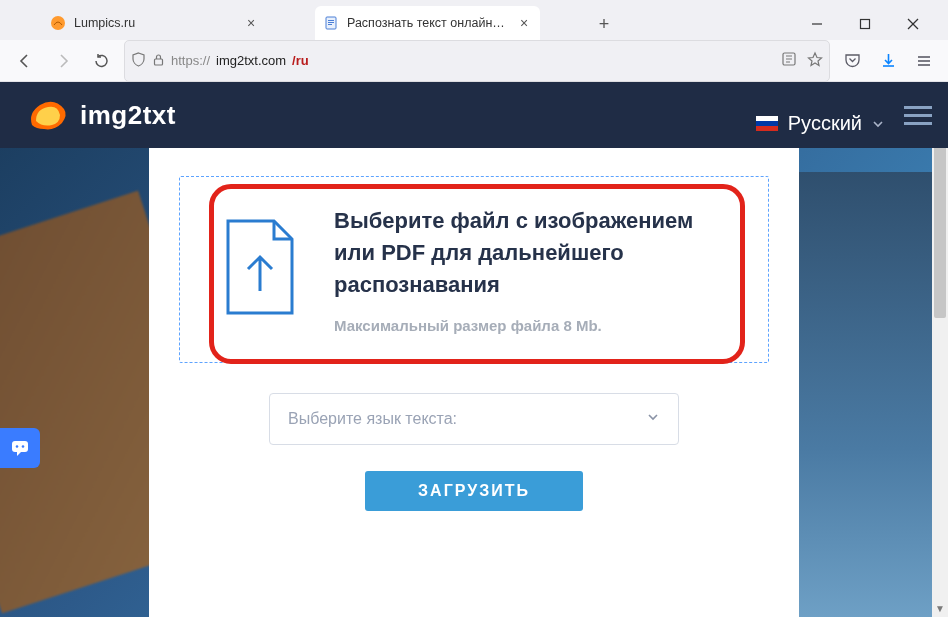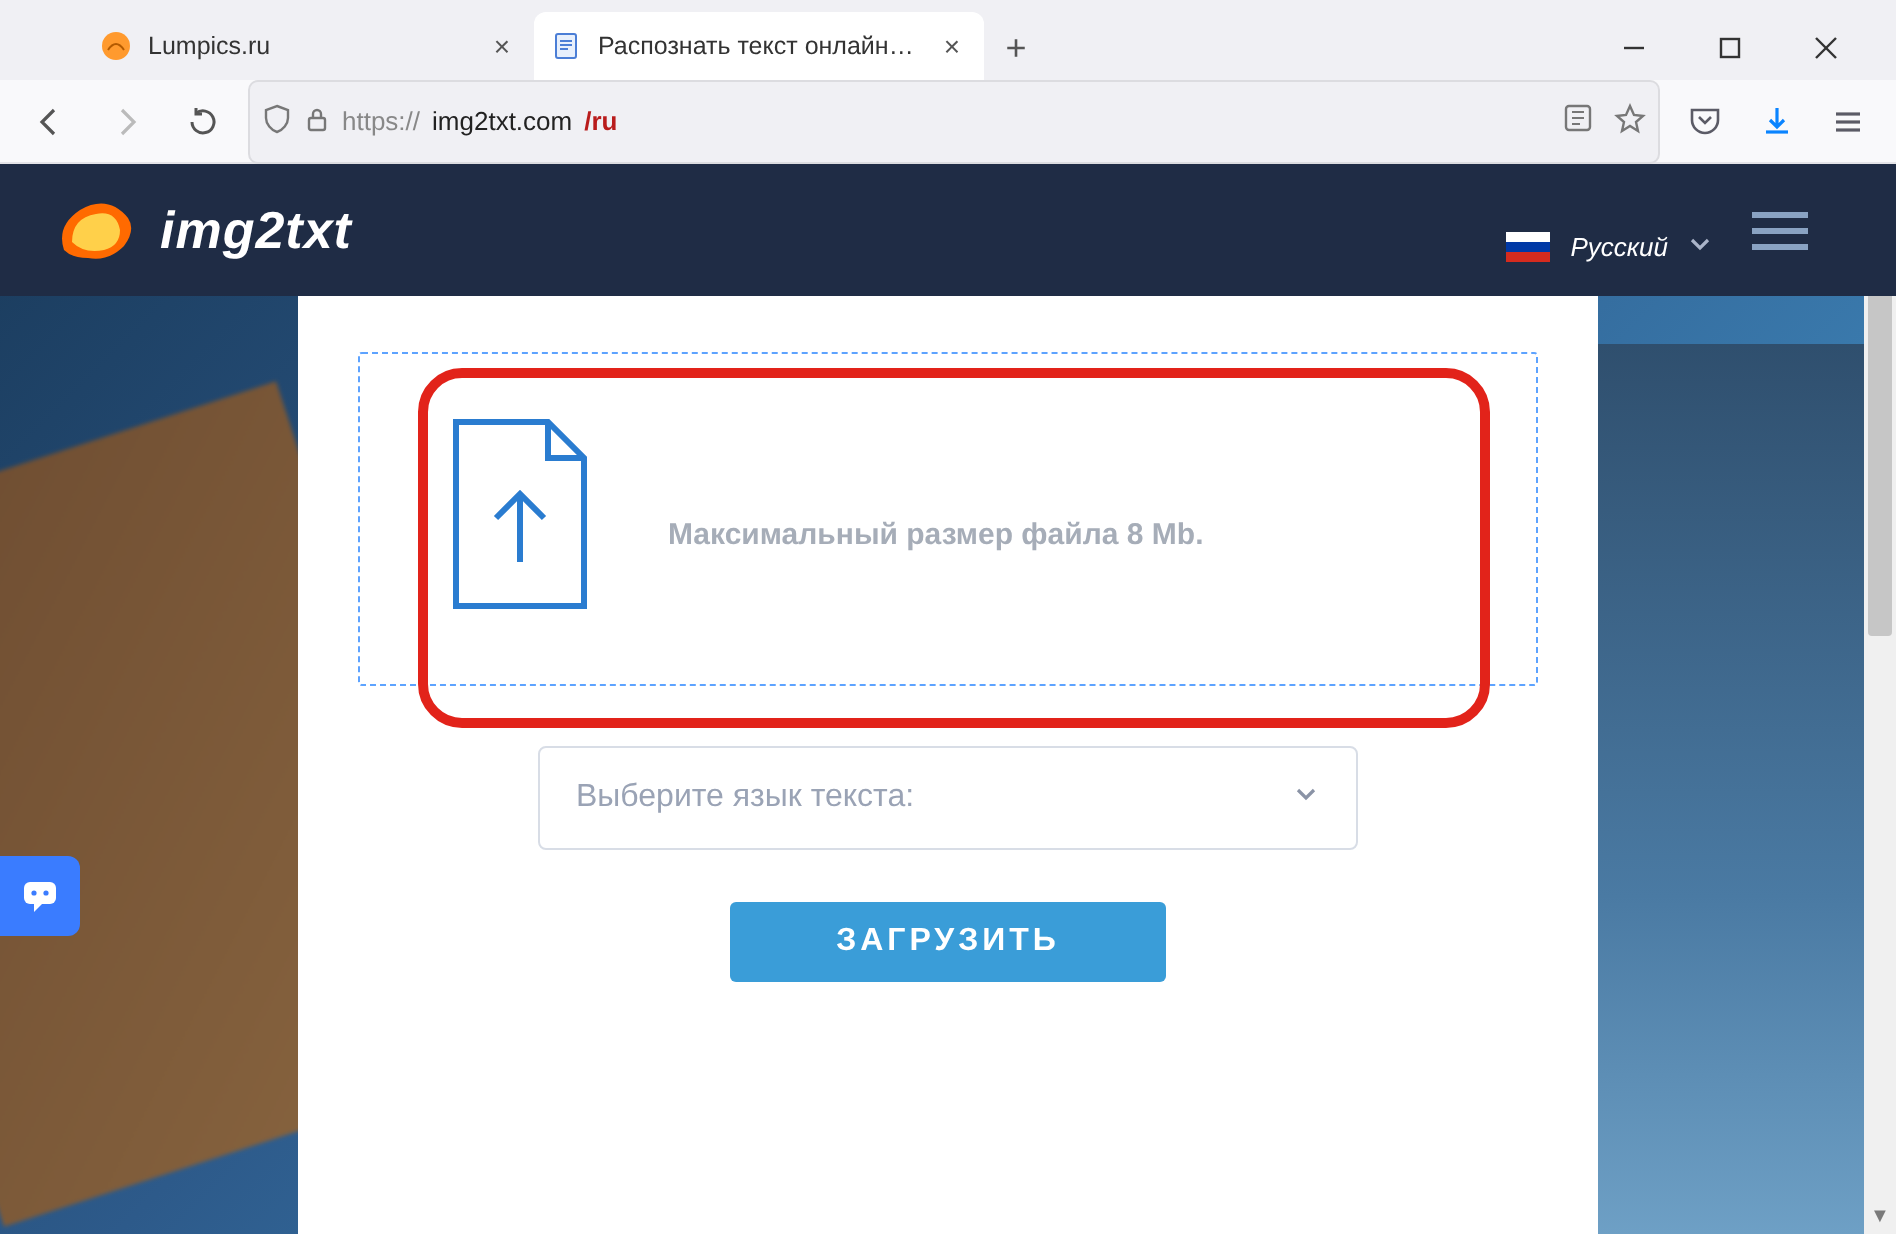--- a/index.html
+++ b/index.html
@@ -1,19 +1,19 @@
 <!DOCTYPE html>
 <html><head>
 <meta charset="utf-8">
 <style>
   * { box-sizing: border-box; margin: 0; padding: 0; font-family: -apple-system, BlinkMacSystemFont, "Segoe UI", Arial, sans-serif; }
   body { width: 948px; height: 617px; background: #fff; overflow: hidden; position: relative; }
 
   
-  .tab-strip { height: 40px; background: #f0f0f4; display: flex; align-items: flex-end; padding: 4px 8px 0 42px; }
+  .tab-strip { height: 40px; background: #f0f0f4; display: flex; align-items: flex-end; padding: 4px 8px 0 42px; gap: 48px; }
   .tab { height: 34px; width: 225px; background: #f0f0f4; border-radius: 6px 6px 0 0; display: flex; align-items: center; padding: 0 8px; gap: 8px; font-size: 12.5px; color: #333; position: relative; }
   .tab.active { background: #fff; }
   .tab .favicon { width: 16px; height: 16px; flex: 0 0 16px; }
   .tab .title { flex: 1; white-space: nowrap; overflow: hidden; text-overflow: ellipsis; }
   .tab .close { width: 16px; height: 16px; display:flex; align-items:center; justify-content:center; color:#555; font-size:14px; }
   .new-tab { width:32px; height:32px; display:flex; align-items:center; justify-content:center; color:#555; font-size:18px; }
   .win-controls { margin-left:auto; display:flex; gap:2px; align-items:center; padding-right:4px; }
   .win-btn { width:46px; height:32px; display:flex; align-items:center; justify-content:center; color:#333; }
   .win-btn svg { width:12px; height:12px; }
 
@@ -28,25 +28,25 @@
   .tool-icon { width:28px; height:28px; display:flex; align-items:center; justify-content:center; color:#5b5b66; }
   .download-icon { color:#0a84ff; }
 
   
   .page { position:absolute; top:82px; left:0; right:0; bottom:0; background:linear-gradient(135deg,#1a3b5c 0%, #2d5a8a  40%, #3a7aad 70%, #4a92c5 100%); overflow:hidden; }
   
   .page::before { content:""; position:absolute; left:-60px; top:140px; width:260px; height:360px; background:linear-gradient(135deg,#6b4a30 0%, #8a6640 100%); transform:rotate(-18deg); filter:blur(1px); }
   .page::after { content:""; position:absolute; right:-80px; top:90px; width:320px; height:460px; background:linear-gradient(180deg,#2f4f6e 0%, #4a7aa3 60%, #71a3c8 100%); transform:skewX(-8deg); }
   .screen-glow { position:absolute; right:30px; top:130px; width:180px; height:260px; background:rgba(180,220,255,0.25); filter:blur(4px); }
 
-  .site-header { position:relative; z-index:10; height:66px; background:#1f2c45; display:flex; align-items:center; padding:0 44px 0 26px;font-style:italic; }
+  .site-header { position:relative; z-index:10; height:66px; background:#1f2c45; display:flex; align-items:center; padding:0 16px 0 26px; }
   .logo { display:flex; align-items:center; gap:10px; }
   .logo-text { color:#fff; font-size:26px; font-weight:700; letter-spacing:0.5px; }
   .hdr-right { margin-left:auto; display:flex; align-items:center; gap:20px; }
-  .lang { display:flex; align-items:center; gap:10px; color:#fff; font-size:13px;margin-top:16px; }
+  .lang { display:flex; align-items:center; gap:10px; color:#fff; font-size:20px;margin-top:16px; }
   .flag { width:22px; height:15px; }
   .lang .chev { color:#aab4c9; }
   .burger { display:flex; flex-direction:column; gap:5px; }
   .burger span { width:28px; height:3px; background:#89a2c2; display:block; }
 
   .content-card { position:relative; z-index:5; width:650px; background:#fff; margin:0 auto; padding:28px 30px 40px; min-height:520px; }
   .dropzone-outer { border:1.5px dashed #5da3ff; border-radius:2px; padding:28px 24px; position:relative; }
   .dropzone-inner { display:flex; align-items:center; gap:30px; padding:0 12px; }
   .file-icon { flex:0 0 88px; }
   .drop-text { flex:1; color:#26324a; font-size:22px; font-weight:700; line-height:1.45; }
@@ -206,20 +206,21 @@
       <div class="annotation-ring"></div>
       <div class="dropzone-inner">
         <div class="file-icon">
           <svg width="88" height="104" viewBox="0 0 88 104">
             <path d="M12 6 H58 L76 24 V98 H12 Z" fill="none" stroke="#2a7cd0" stroke-width="3"></path>
             <path d="M58 6 V24 H76" fill="none" stroke="#2a7cd0" stroke-width="3"></path>
             <path d="M44 76 V42 M32 54 L44 42 L56 54" fill="none" stroke="#2a7cd0" stroke-width="3"></path>
           </svg>
         </div>
         <div>
+          <div class="drop-text">Выберите файл с изображением или PDF для дальнейшего распознавания</div>
           <div class="drop-sub">Максимальный размер файла 8 Mb.</div>
         </div>
       </div>
     </div>
 
     <div class="lang-select">
       <span>Выберите язык текста:</span>
       <span><svg width="14" height="14" viewBox="0 0 14 14">
             <path d="M3 5 L7 9 L11 5" fill="none" stroke="#8a93a6" stroke-width="1.6"></path>
           </svg></span>

